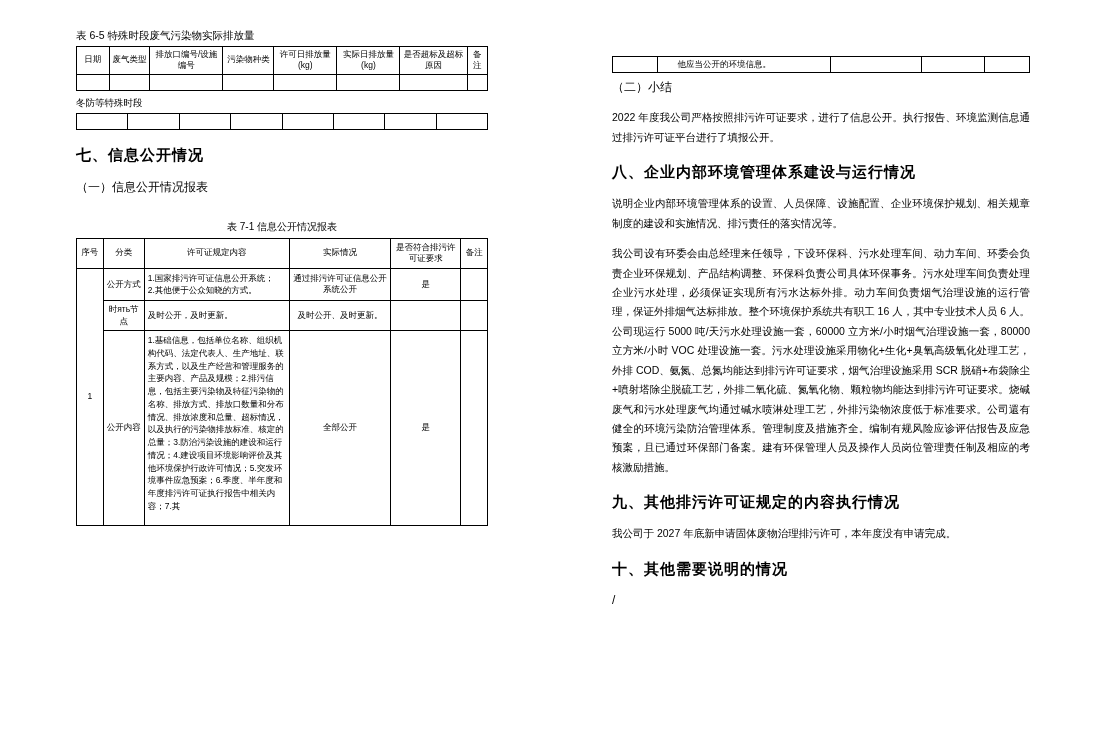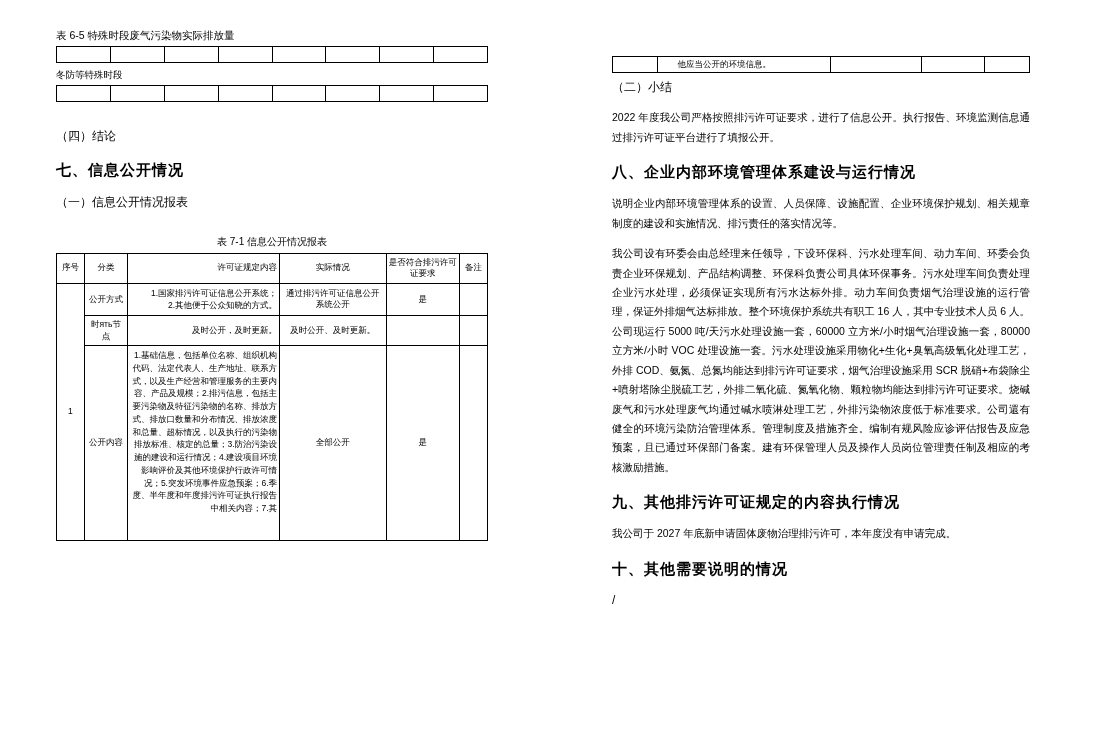--- a/index.html
+++ b/index.html
@@ -18,21 +18,21 @@
     height: 751px;
     background: #ffffff;
     display: flex;
   }
   .page {
     position: relative;
     height: 751px;
     background: #ffffff;
     overflow: hidden;
   }
-  .page-left { width: 550px; padding: 28px 62px 0 56px; }
+  .page-left { width: 550px; padding: 28px 62px 0 76px; }
   .page-right { width: 550px; padding: 28px 70px 0 62px; }
   .gutter {
     position: absolute;
     left: 550px;
     top: 0;
     width: 1px;
     height: 751px;
     background: #d7d7d7;
   }
   .tbl-title {
@@ -85,21 +85,21 @@
     margin: 5px 0 3px 0;
   }
 
   
   .t-info { font-size: 8.5px; }
   .t-info td { padding: 3px 2px; }
   .t-info .lcell { text-align: left; padding-left: 3px; line-height: 1.5; }
   .t-info .ccell { text-align: center; }
   .t-info .narrow { width: 22px; margin-top: 20px; }
   .t-info .cat { width: 34px; }
-  .t-info .content { width: 120px; text-align: right; }
+  .t-info .content { width: 120px; }
   .t-info .actual { width: 84px; }
   .t-info .meet { width: 58px; }
   .t-info .note { width: 22px; }
 
   
   .t-frag { font-size: 8.5px; }
   .t-frag td { height: 15px; padding: 2px 20px; }
   .t-frag .lcell { text-align: left; }
 </style>
 </head>
@@ -107,20 +107,30 @@
 
 <div class="doc">
 
   <div class="page page-left">
 
     <div class="tbl-title">表 6-5 特殊时段废气污染物实际排放量</div>
 
 
     <table>
       <tbody>
+          <tr>
+        <td style="width:32px">日期</td>
+        <td style="width:40px">废气类型</td>
+        <td style="width:72px">排放口编号/设施编号</td>
+        <td style="width:50px">污染物种类</td>
+        <td style="width:62px">许可日排放量(kg)</td>
+        <td style="width:62px">实际日排放量(kg)</td>
+        <td style="width:66px">是否超标及超标原因</td>
+        <td style="width:20px">备注</td>
+      </tr>
       <tr>
         <td style="height:16px"></td>
         <td></td>
         <td></td>
         <td></td>
         <td></td>
         <td></td>
         <td></td>
         <td></td>
       </tr>
@@ -137,21 +147,20 @@
         <td></td>
         <td></td>
         <td></td>
         <td></td>
         <td></td>
         <td></td>
       </tr>
     </tbody>
       </table>
 
-    <div class="h3" style="margin-top:26px">（四）结论</div>
 
 
     <div class="h2">七、信息公开情况</div>
 
     <div class="h3">（一）信息公开情况报表</div>
 
     <div class="tbl-title-c" style="margin-top:24px">表 7-1  信息公开情况报表</div>
 
     <table class="t-info">
       <tbody>

